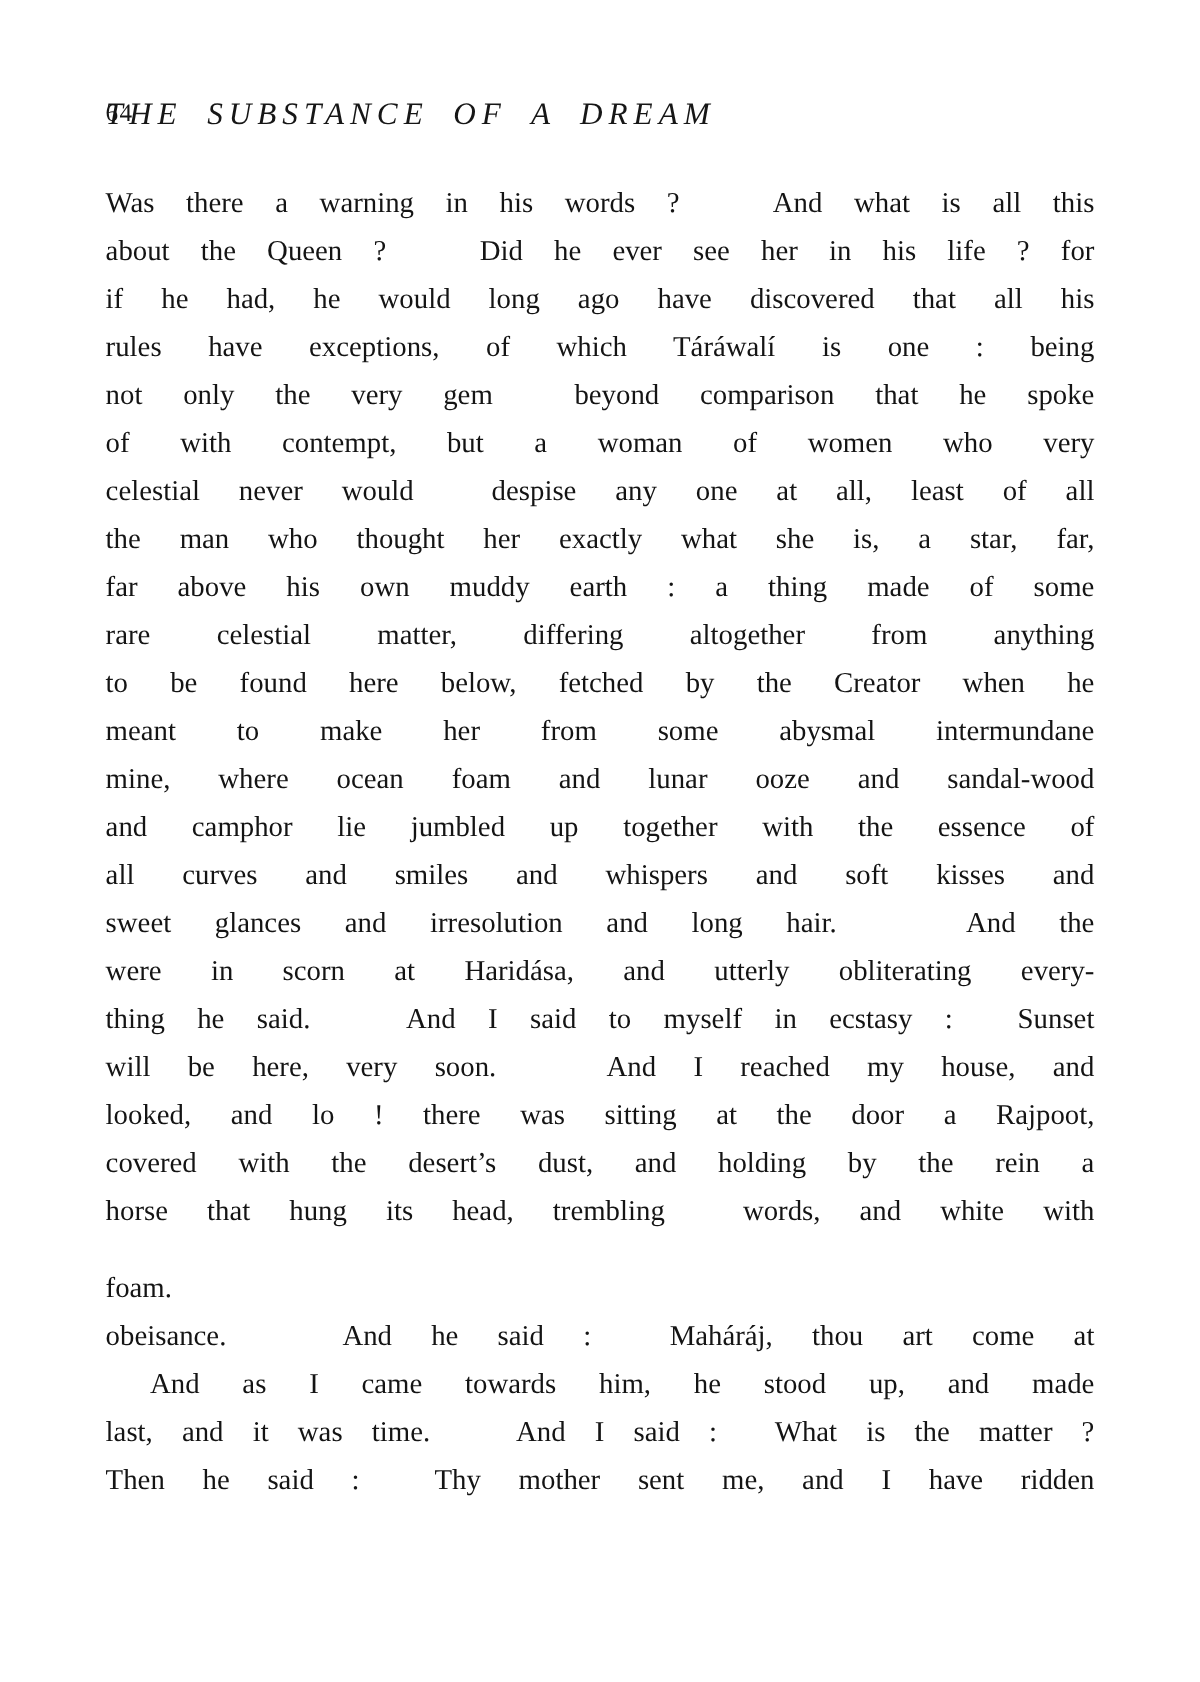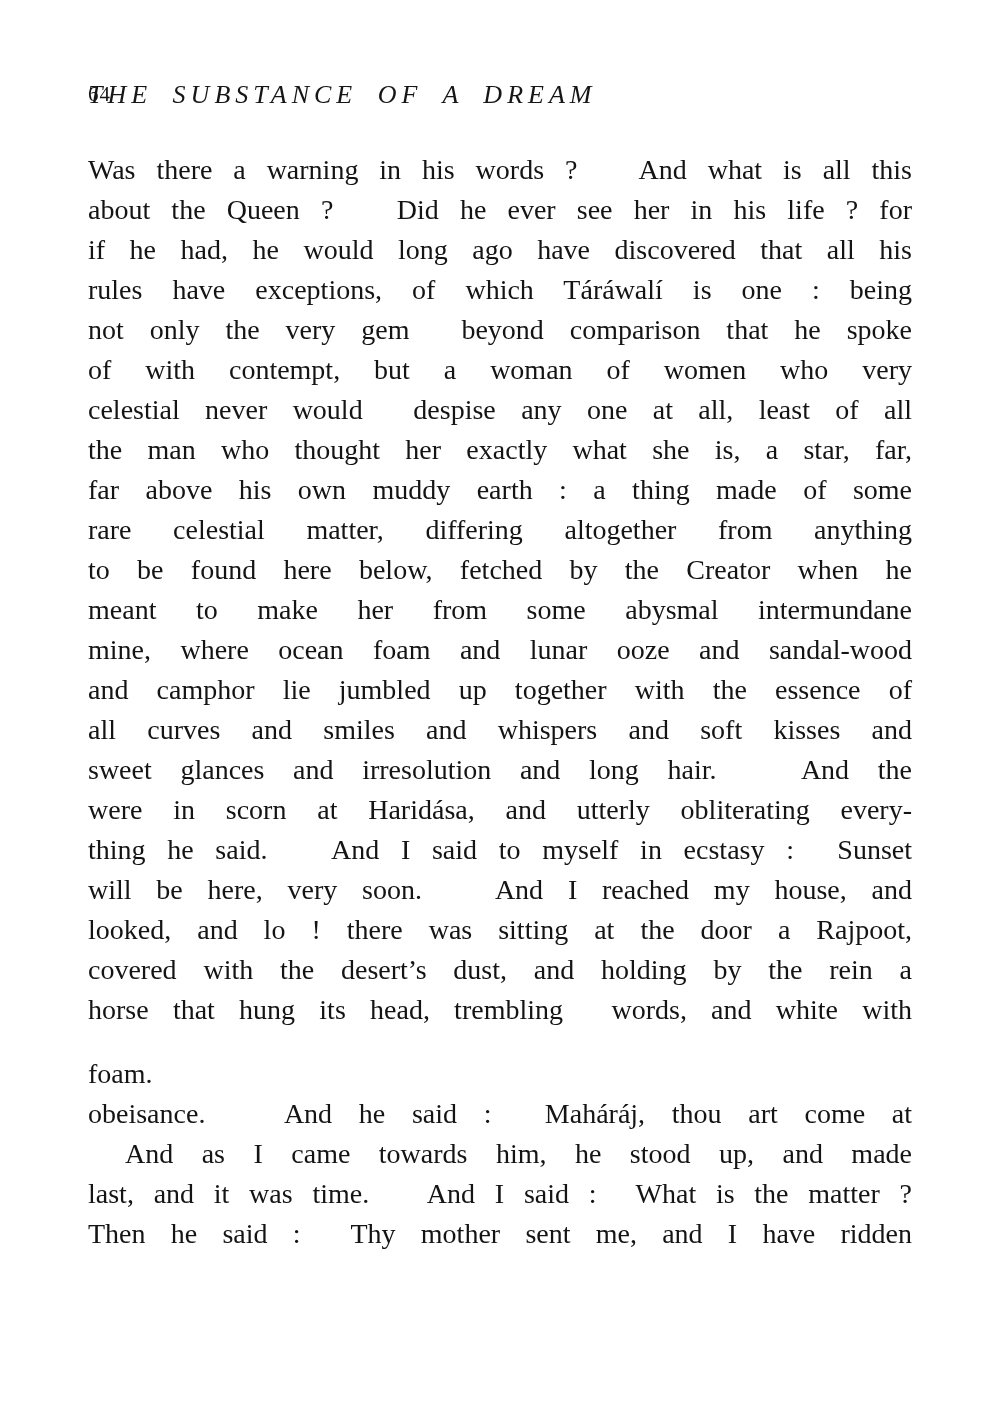--- a/index.html
+++ b/index.html
@@ -39,21 +39,21 @@
     letter-spacing: 5px;
     word-spacing: 9px;
     color: #161616;
     white-space: nowrap;
   }
   .body-text {
     position: absolute;
     top: 150px;
     left: 88px;
     width: 824px;
-    font-size: 28px;
+    font-size: 24px;
     line-height: 40px;
     color: #141414;
   }
   .line {
     text-align: justify;
     text-align-last: justify;
     white-space: pre-wrap;
     height: 40px;
   }
   .line.para-end {

